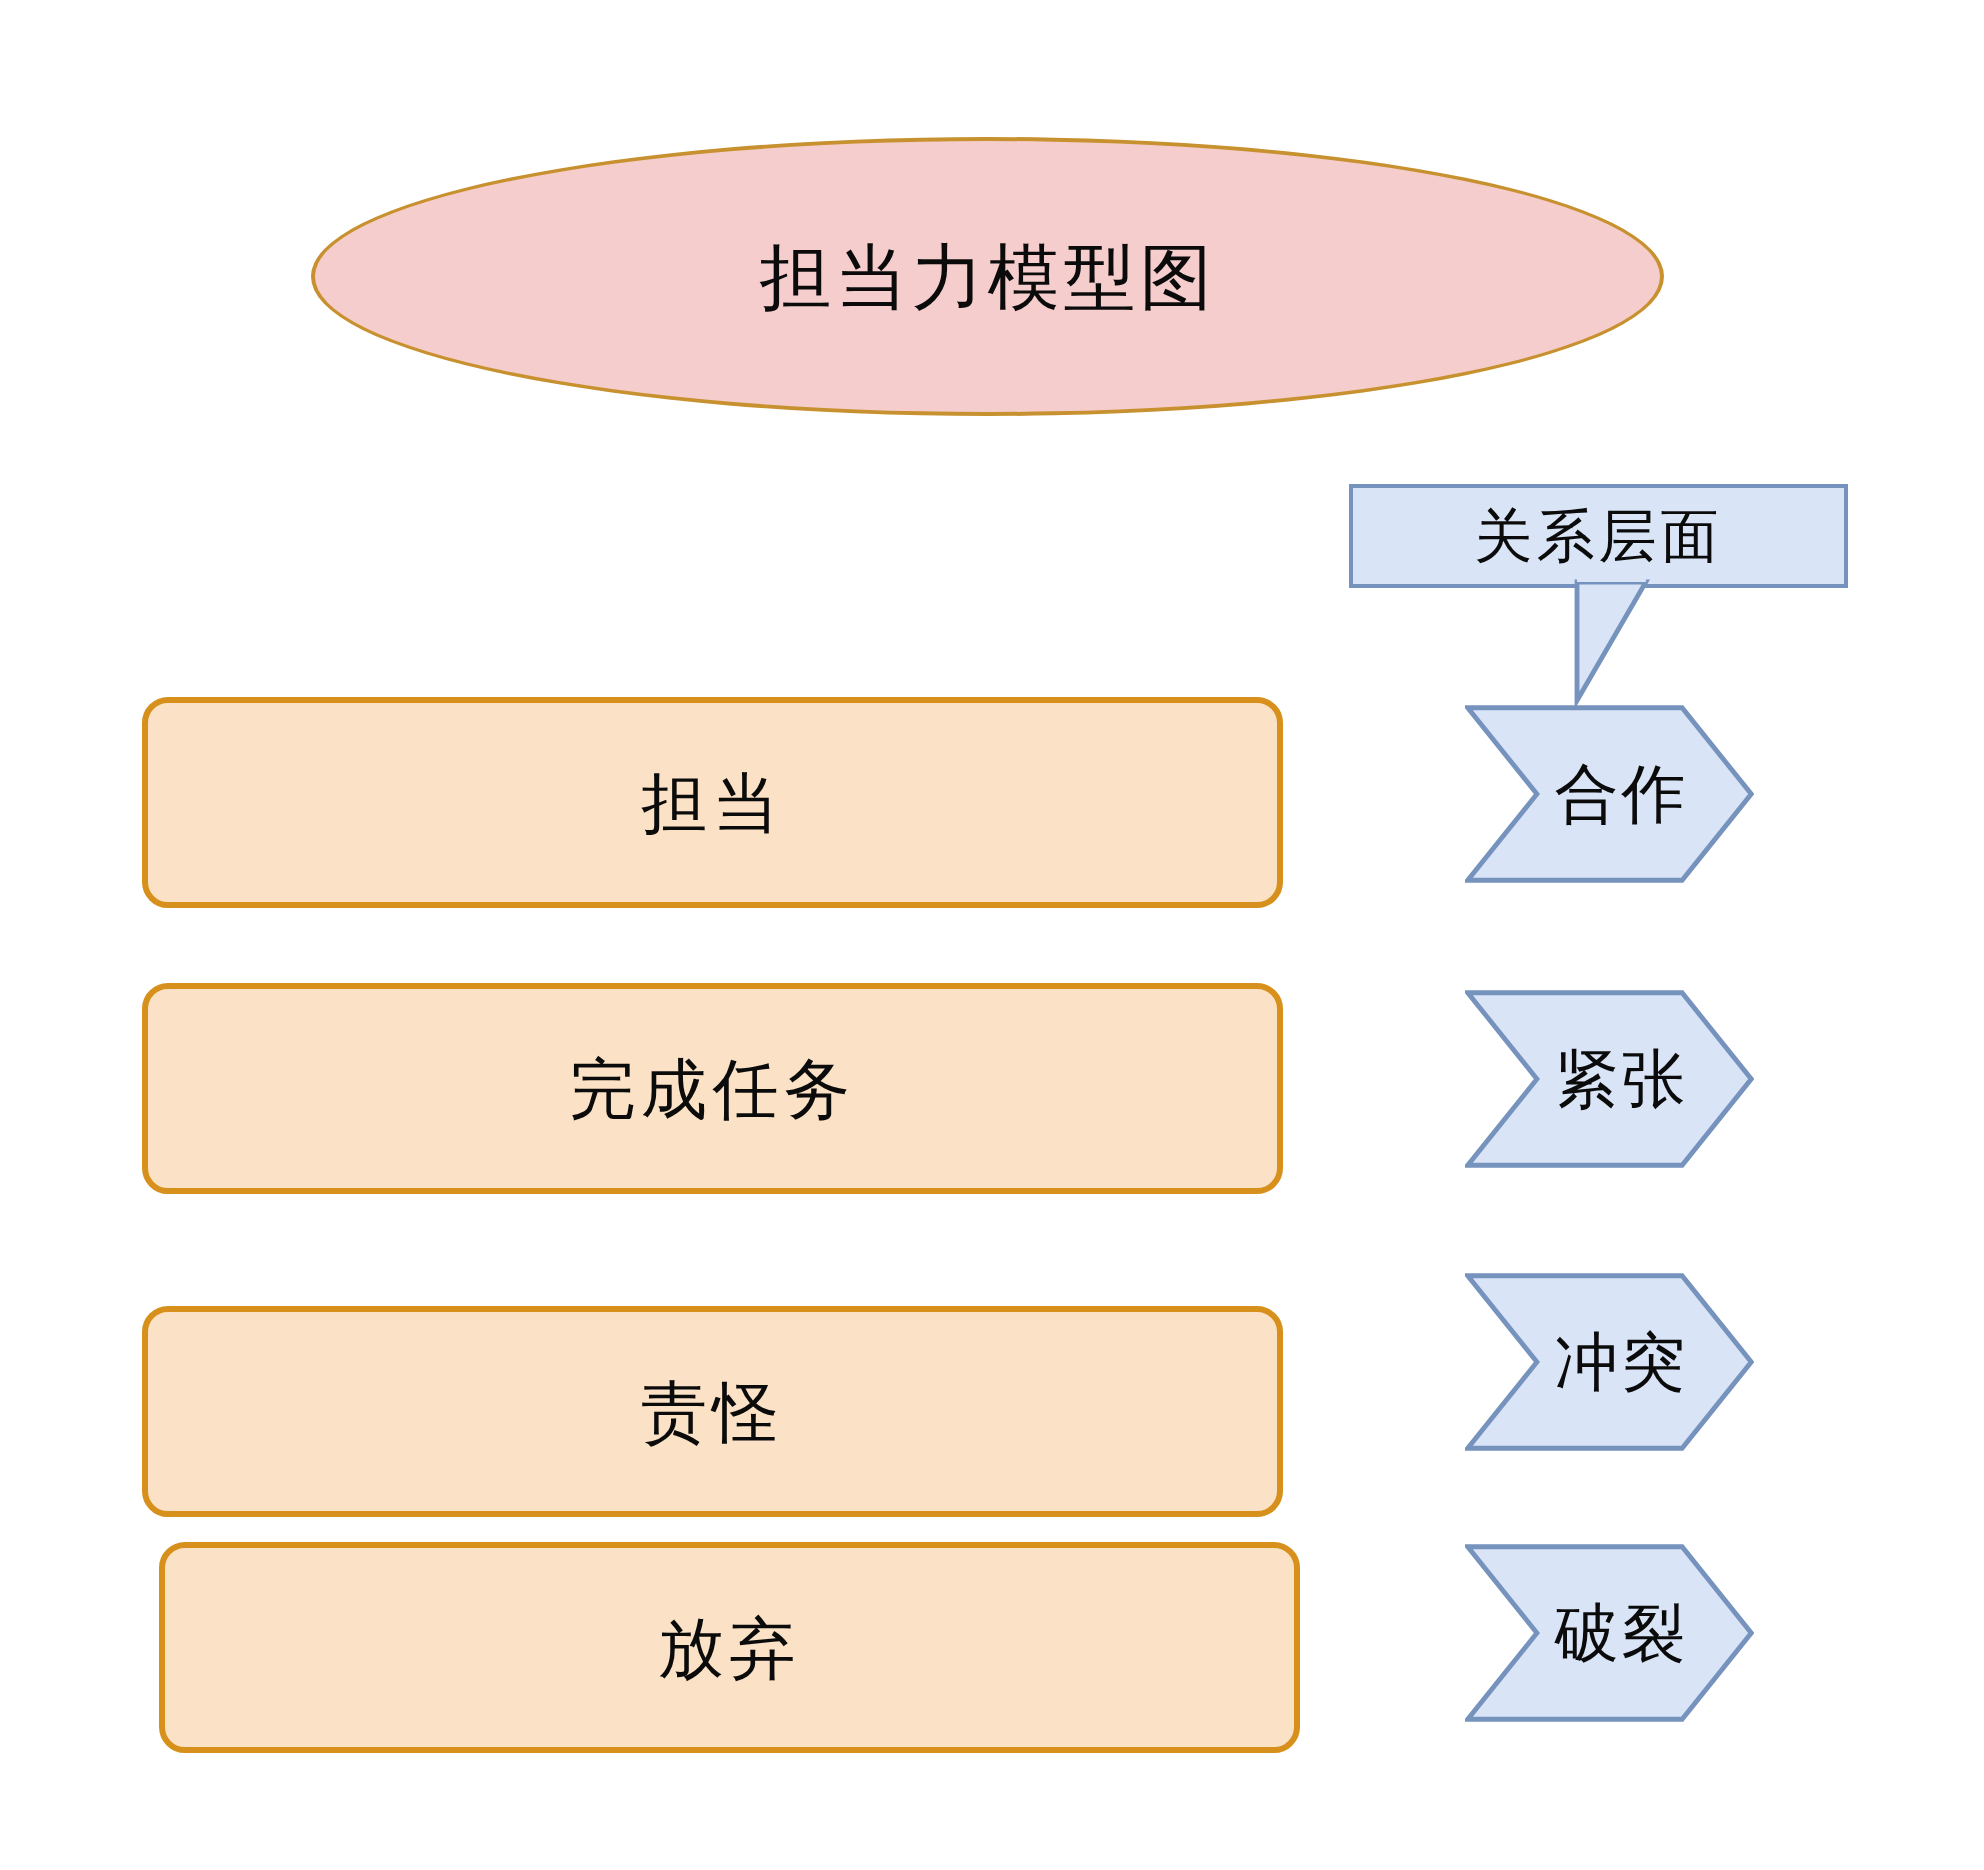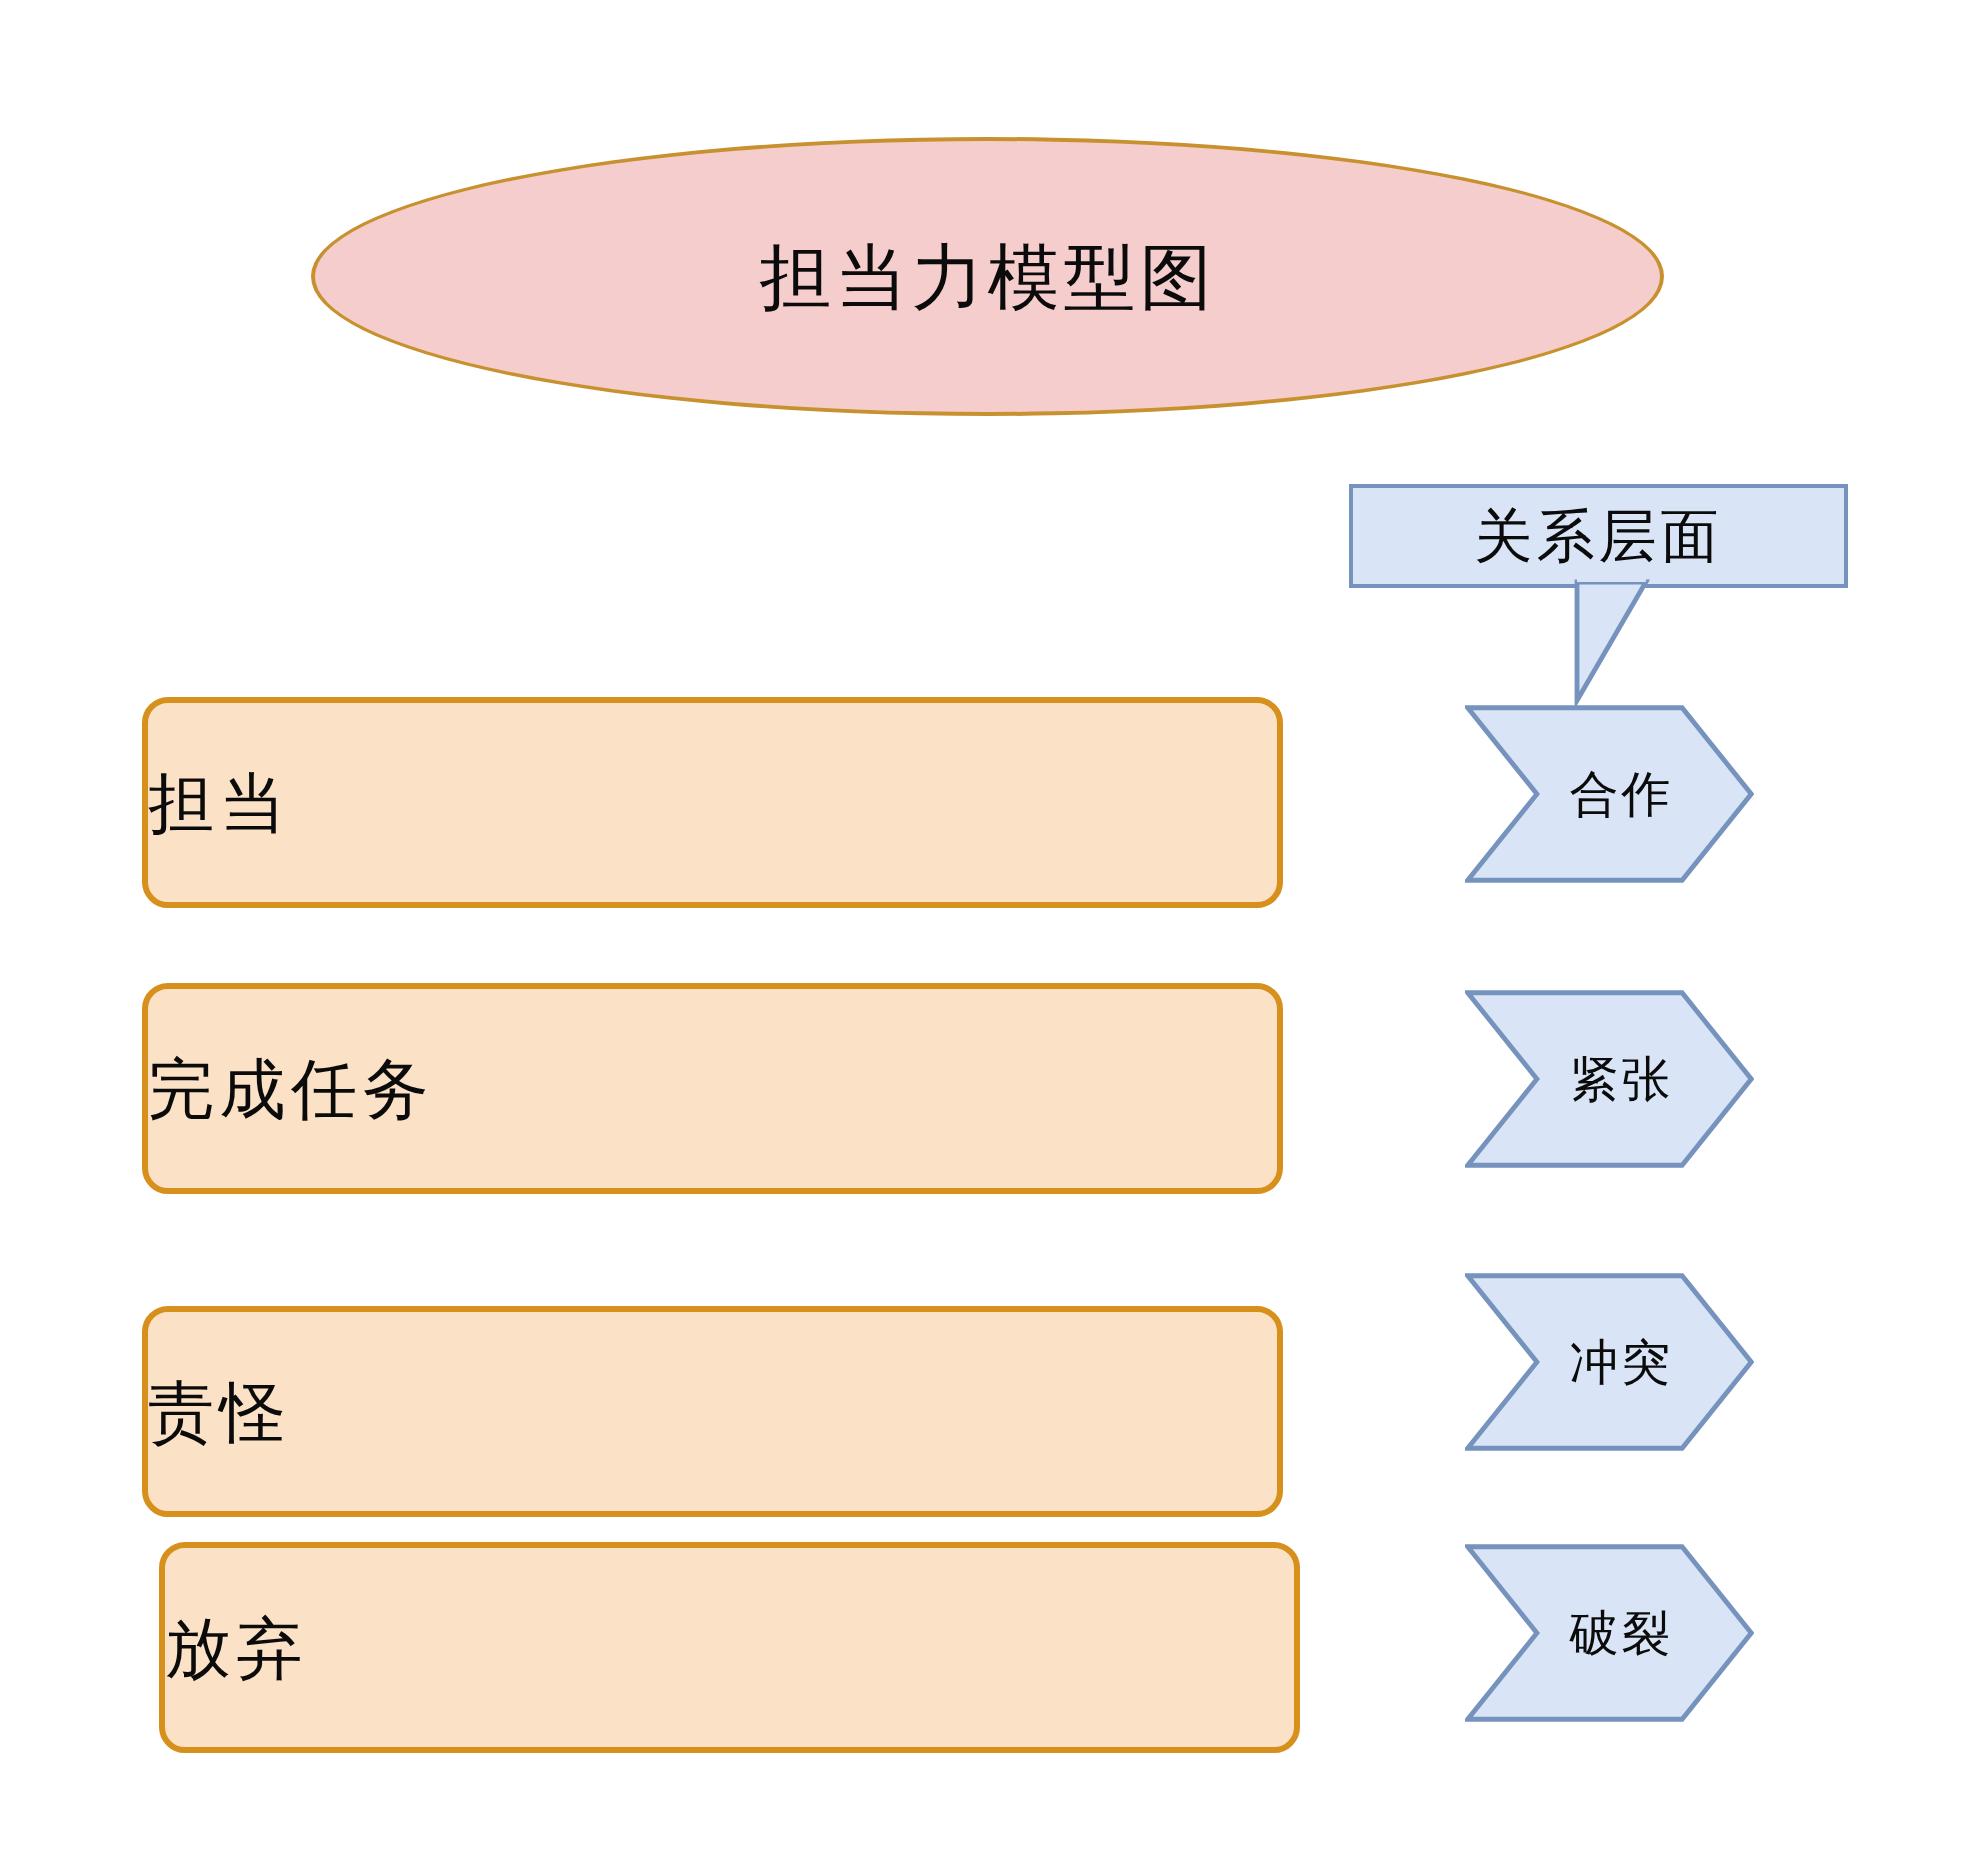--- a/index.html
+++ b/index.html
@@ -14,21 +14,21 @@
     box-sizing:border-box;display:flex;align-items:center;justify-content:center;
   }
   .title-text{
     font-size:72px;color:#0b0b0b;letter-spacing:4.1px;line-height:1;white-space:nowrap;
   }
 
   
   .obox{
     position:absolute;left:142px;width:1141px;height:211px;
     background:#fbe2c6;border:6.2px solid #d6901b;border-radius:26px;
-    box-sizing:border-box;display:flex;align-items:center;justify-content:flex-start;
+    box-sizing:border-box;display:flex;align-items:center;justify-content:center;
   }
   .obox .olabel{font-size:66px;color:#0b0b0b;letter-spacing:5.5px;line-height:1;white-space:nowrap;}
   .obox-1{top:697px;}
   .obox-2{top:983px;}
   .obox-3{top:1270px;margin-top:36px;}
   .obox-4{top:1542px;margin-left:17px;}
 
   
   .callout{position:absolute;left:1349px;top:484px;width:499px;height:104px;}
   .callout-body{
@@ -38,21 +38,21 @@
   }
   .callout-text{font-size:58px;color:#0b0b0b;letter-spacing:4.1px;line-height:1;white-space:nowrap;}
   .callout-tail{position:absolute;left:228px;top:98px;width:124px;height:124px;overflow:visible;}
 
   
   .chev{position:absolute;left:1465px;width:289px;height:178px;}
   .chev svg{position:absolute;left:0;top:0;width:100%;height:100%;}
   .chev .chev-label{
     position:absolute;left:0;top:0;width:100%;height:100%;
     display:flex;align-items:center;justify-content:center;
-    font-size:49px;color:#0b0b0b;letter-spacing:2.8px;line-height:1;white-space:nowrap;
+    font-size:64px;color:#0b0b0b;letter-spacing:2.8px;line-height:1;white-space:nowrap;
     padding-left:23.5px;box-sizing:border-box;
   }
   .chev-1{top:705px;}
   .chev-2{top:990px;}
   .chev-3{top:1273px;}
   .chev-4{top:1544px;}
 </style>
 </head>
 <body>
 

